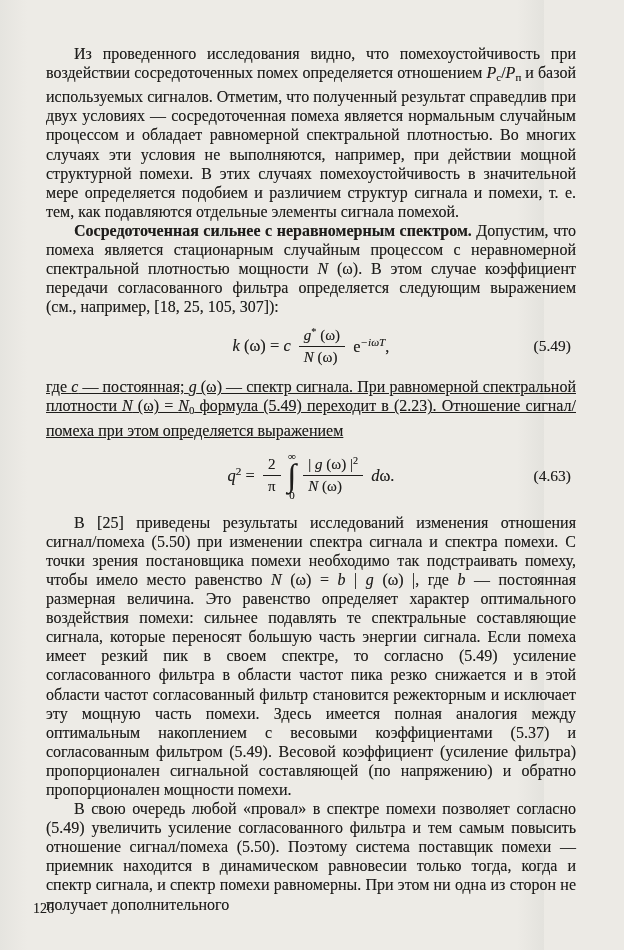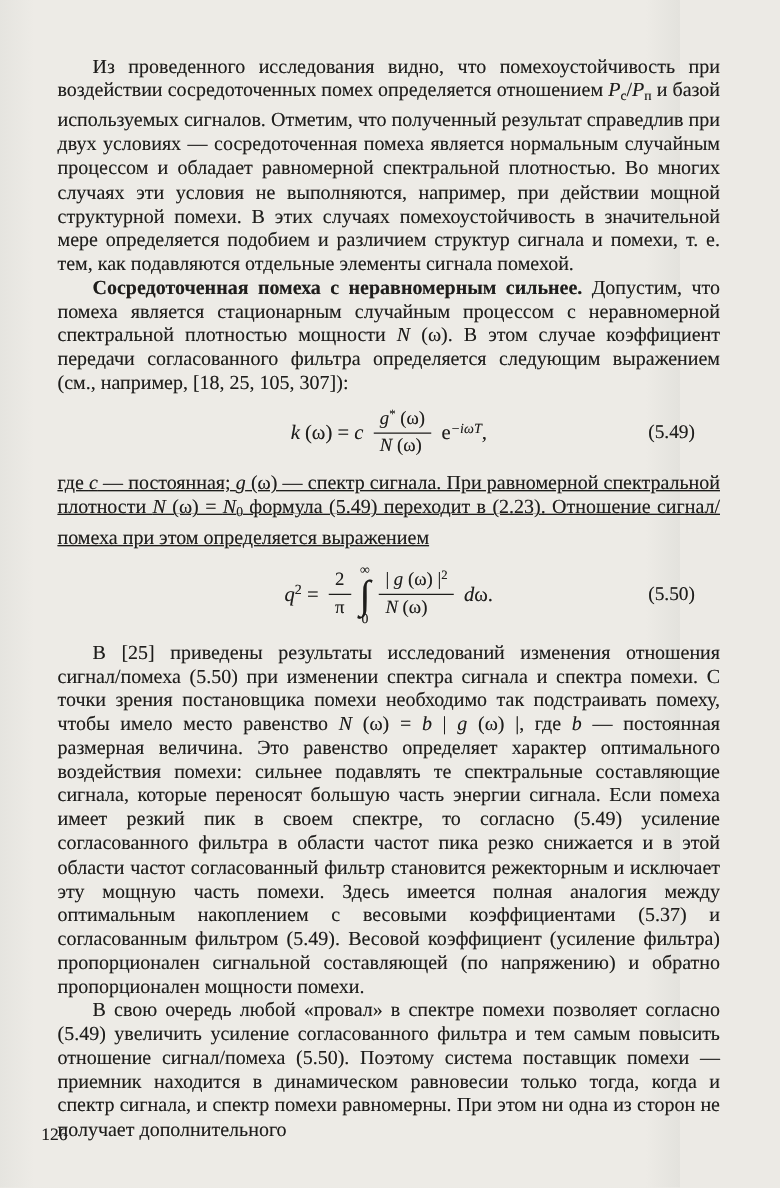--- a/index.html
+++ b/index.html
@@ -31,21 +31,21 @@
     display: flex;
     align-items: center;
     justify-content: center;
     margin: 8px 0 9px 0;
     font-size: 16.5px;
     min-height: 44px;
     text-shadow: 0 0 0.4px rgba(25,25,25,0.45);
   }
   .formula.formula-tall { min-height: 56px; }
   .formula-body { display: inline-flex; align-items: center; }
-  .formula-tag { position: absolute; right: 20px; top: 50%; transform: translateY(-50%); font-size: 15.5px; }
+  .formula-tag { position: absolute; right: 5px; top: 50%; transform: translateY(-50%); font-size: 15.5px; }
   .fpart { white-space: pre; }
   .frac {
     display: inline-block;
     vertical-align: middle;
     text-align: left;
     margin: 0 4px;
     font-size: 15px;
     line-height: 1.25;
   }
   .frac .num { display: block; border-bottom: 1px solid #1e1d1b; padding: 0 5px 1px 5px; }
@@ -74,21 +74,21 @@
   }
 </style>
 </head>
 <body>
 
 <div class="page">
   <div class="text-block">
 
     <p class="para"><span>Из проведенного исследования видно, что помехоустойчивость при воздействии сосредоточенных помех определяется отношением </span><span class="run-i">Р</span><span class="run-sub">с</span><span>/</span><span class="run-i">Р</span><span class="run-sub">п</span><span> и базой используемых сигналов. Отметим, что полученный результат справедлив при двух условиях — сосредоточенная помеха является нормальным случайным процессом и обладает равномерной спектральной плотностью. Во многих случаях эти условия не выполняются, например, при действии мощной структурной помехи. В этих случаях помехоустойчивость в значительной мере определяется подобием и различием структур сигнала и помехи, т. е. тем, как подавляются отдельные элементы сигнала помехой.</span></p>
 
-    <p class="para"><span class="run-b">Сосредоточенная помеха с неравномерным сильнее.</span><span> Допустим, что помеха является стационарным случайным процессом с неравномерной спектральной плотностью мощности </span><span class="run-i">N</span><span> (ω). В этом случае коэффициент передачи согласованного фильтра определяется следующим выражением (см., например, [18, 25, 105, 307]):</span></p>
+    <p class="para"><span class="run-b">Сосредоточенная сильнее с неравномерным спектром.</span><span> Допустим, что помеха является стационарным случайным процессом с неравномерной спектральной плотностью мощности </span><span class="run-i">N</span><span> (ω). В этом случае коэффициент передачи согласованного фильтра определяется следующим выражением (см., например, [18, 25, 105, 307]):</span></p>
 
     <div class="formula">
       <span class="formula-body">
           <span class="fpart"><span class="run-i">k</span><span> (ω) = </span><span class="run-i">c</span><span> </span></span>
           <span class="frac">
             <span class="num"><span class="run-i">g</span><span class="run-sup">*</span><span> (ω)</span></span>
             <span class="den"><span class="run-i">N</span><span> (ω)</span></span>
           </span>
           <span class="fpart"><span> e</span><span class="run-supi">−iωT</span><span>,</span></span>
         </span>
@@ -108,21 +108,21 @@
             <span class="int-lim">∞</span>
             <span class="int-sign">∫</span>
             <span class="int-lim">0</span>
           </span>
           <span class="frac">
             <span class="num"><span>| </span><span class="run-i">g</span><span> (ω) |</span><span class="run-sup">2</span></span>
             <span class="den"><span class="run-i">N</span><span> (ω)</span></span>
           </span>
           <span class="fpart"><span> </span><span class="run-i">d</span><span>ω.</span></span>
         </span>
-      <span class="formula-tag">(5.50)</span>
+      <span class="formula-tag">(4.63)</span>
     </div>
 
     <p class="para"><span>В [25] приведены результаты исследований изменения отношения сигнал/помеха (5.50) при изменении спектра сигнала и спектра помехи. С точки зрения постановщика помехи необходимо так подстраивать помеху, чтобы имело место равенство </span><span class="run-i">N</span><span> (ω) = </span><span class="run-i">b</span><span> | </span><span class="run-i">g</span><span> (ω) |, где </span><span class="run-i">b</span><span> — постоянная размерная величина. Это равенство определяет характер оптимального воздействия помехи: сильнее подавлять те спектральные составляющие сигнала, которые переносят большую часть энергии сигнала. Если помеха имеет резкий пик в своем спектре, то согласно (5.49) усиление согласованного фильтра в области частот пика резко снижается и в этой области частот согласованный фильтр становится режекторным и исключает эту мощную часть помехи. Здесь имеется полная аналогия между оптимальным накоплением с весовыми коэффициентами (5.37) и согласованным фильтром (5.49). Весовой коэффициент (усиление фильтра) пропорционален сигнальной составляющей (по напряжению) и обратно пропорционален мощности помехи.</span></p>
 
     <p class="para"><span>В свою очередь любой «провал» в спектре помехи позволяет согласно (5.49) увеличить усиление согласованного фильтра и тем самым повысить отношение сигнал/помеха (5.50). Поэтому система поставщик помехи — приемник находится в динамическом равновесии только тогда, когда и спектр сигнала, и спектр помехи равномерны. При этом ни одна из сторон не получает дополнительного</span></p>
 
   </div>
 
   <div class="page-number">126</div>
 </div>

